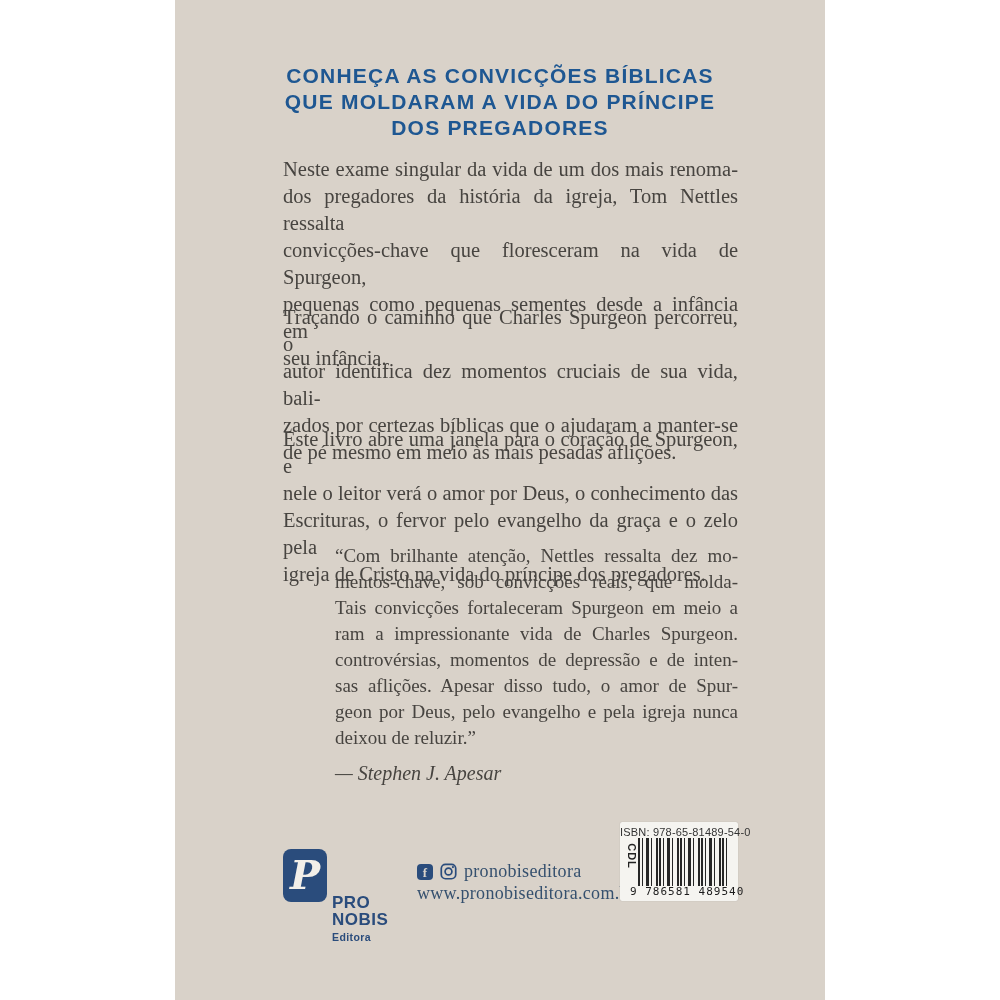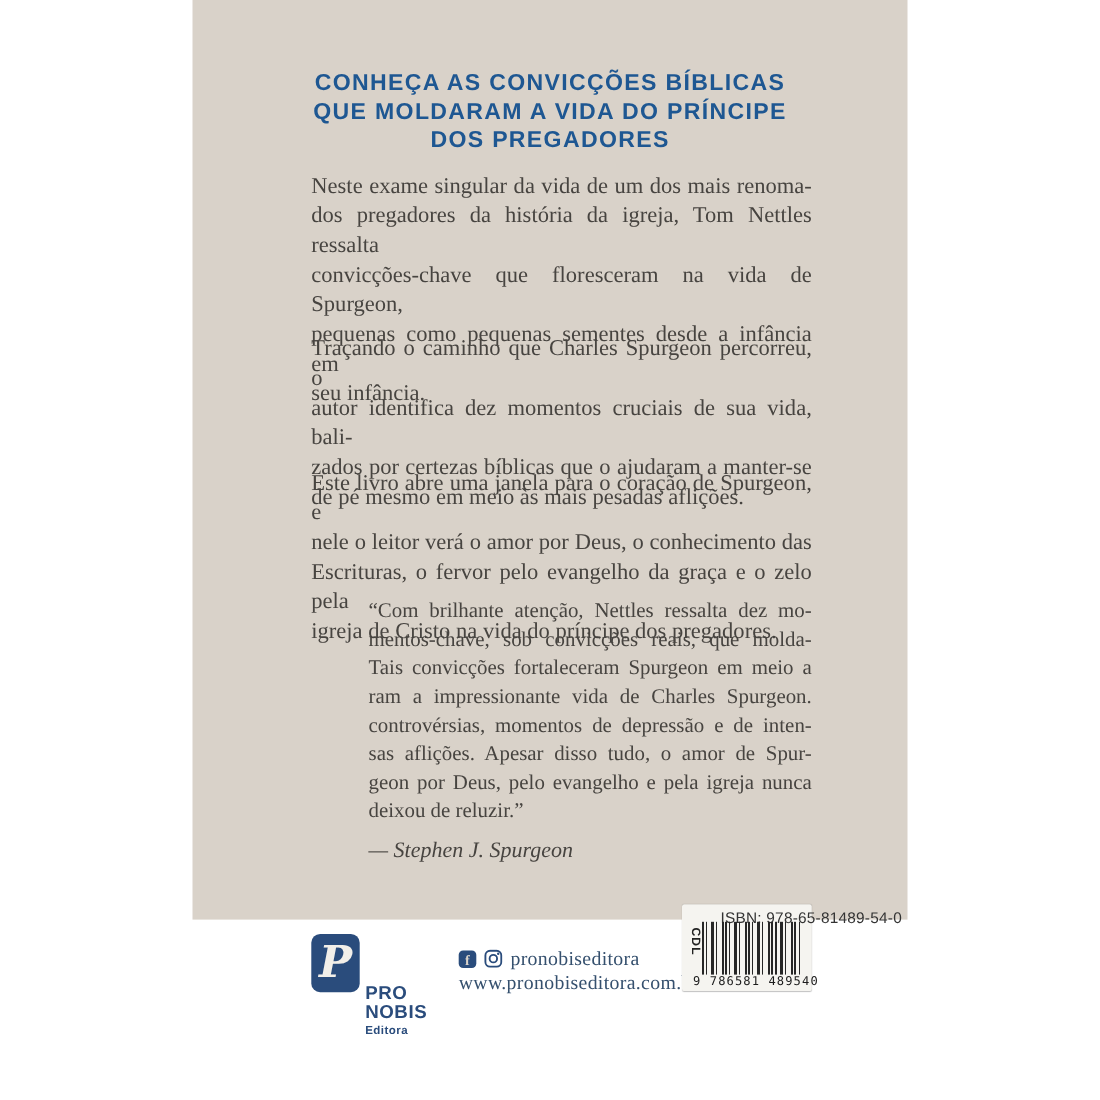--- a/index.html
+++ b/index.html
@@ -4,21 +4,21 @@
 <style>
   html,body{margin:0;padding:0;}
   .page{
     position:relative;
     width:1000px;height:1000px;
     background:#ffffff;
     overflow:hidden;
     font-family:"Liberation Serif", serif;
   }
   .cover{
-    position:absolute;left:175px;top:0;width:650px;height:836px;
+    position:absolute;left:175px;top:0;width:650px;height:1000px;
     background:#d9d2c9;
   }
   
   .headline{
     position:absolute;top:63px;left:0;right:0;
     text-align:center;
     font-family:"Liberation Sans", sans-serif;
     font-weight:800;
     font-size:21px;line-height:26px;
     letter-spacing:1.2px;
@@ -86,23 +86,22 @@
   }
   
   .barcode-box{
     position:absolute;left:445px;top:822px;width:118px;height:79px;
     background:#f5f4f0;border-radius:2px;
     box-shadow:0 0 1px rgba(0,0,0,.25);
   }
   .isbn-label{
     position:absolute;top:4px;left:0;right:0;
     text-align:center;font-family:"Liberation Sans", sans-serif;
-    font-size:14px;letter-spacing:.2px;color:#333;
+    font-size:11px;letter-spacing:.2px;color:#333;
     white-space:nowrap;
-    margin-left:35px;
   }
   .barcode-side{
     position:absolute;left:-1px;top:28px;
     transform:rotate(90deg);transform-origin:center;
     font-family:"Liberation Sans", sans-serif;
     font-weight:800;font-size:11px;color:#222;letter-spacing:1px;
   }
   .barcode-bars{
     position:absolute;left:18px;top:16px;width:92px;height:48px;
     background-image:repeating-linear-gradient(90deg,
@@ -157,21 +156,21 @@
         <div class="line">“Com brilhante atenção, Nettles ressalta dez mo-</div>
         <div class="line">mentos-chave, sob convicções reais, que molda-</div>
         <div class="line">Tais convicções fortaleceram Spurgeon em meio a</div>
         <div class="line">ram a impressionante vida de Charles Spurgeon.</div>
         <div class="line">controvérsias, momentos de depressão e de inten-</div>
         <div class="line">sas aflições. Apesar disso tudo, o amor de Spur-</div>
         <div class="line">geon por Deus, pelo evangelho e pela igreja nunca</div>
         <div class="line">deixou de reluzir.”</div>
       </div>
 
-    <div class="attribution">— Stephen J. Spurgeon</div>
+    <div class="attribution">— Stephen J. Apesar</div>
 
     <div class="logo-square">
       <span class="logo-monogram">P</span>
     </div>
     <div class="logo-text">
       <div class="logo-name">PRO</div>
       <div class="logo-name">NOBIS</div>
       <div class="logo-subtitle">Editora</div>
     </div>
 

